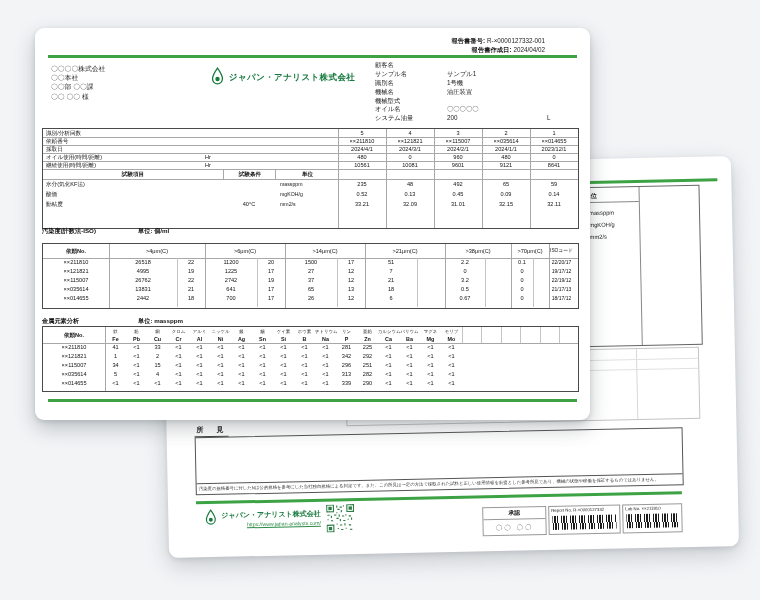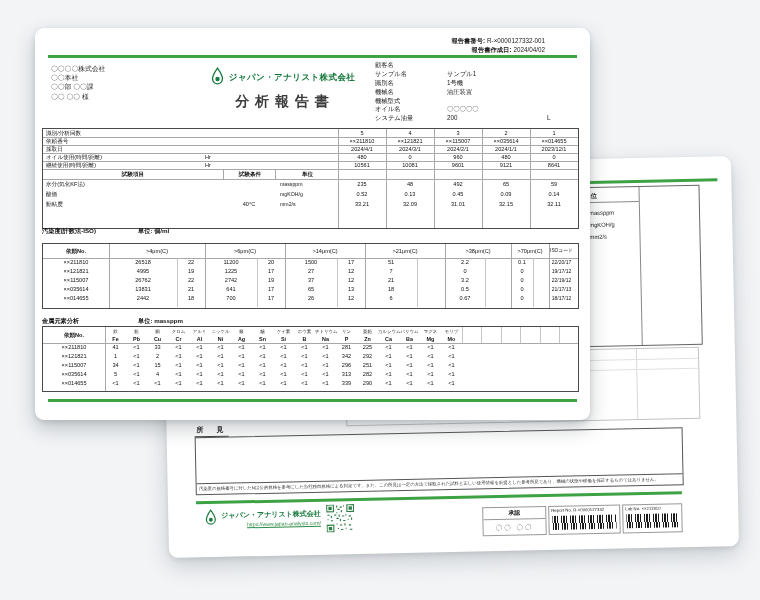--- a/index.html
+++ b/index.html
@@ -202,21 +202,20 @@
     <div class="logoblock">
       <div class="logorow">
         <span>
           <svg width="15" height="19" viewBox="0 0 20 26">
               <path d="M10 1.5C10 1.5 3.2 11 3.2 16.2a6.8 6.8 0 0 0 13.6 0C16.8 11 10 1.5 10 1.5Z" fill="#fff" stroke="#187a3e" stroke-width="1.8"></path>
               <circle cx="10" cy="16.5" r="3" fill="#187a3e"></circle>
             </svg>
         </span>
         <span class="companyname">ジャパン・アナリスト株式会社</span>
       </div>
-      <div class="doctitle">分 析 報 告 書</div>
     </div>
 
     <div class="infoblock" id="infoblock">
         <div class="inforow">
           <span class="il">顧客名</span>
           <span class="iv"></span>
         </div>
         <div class="inforow">
           <span class="il">サンプル名</span>
           <span class="iv">サンプル1</span>

